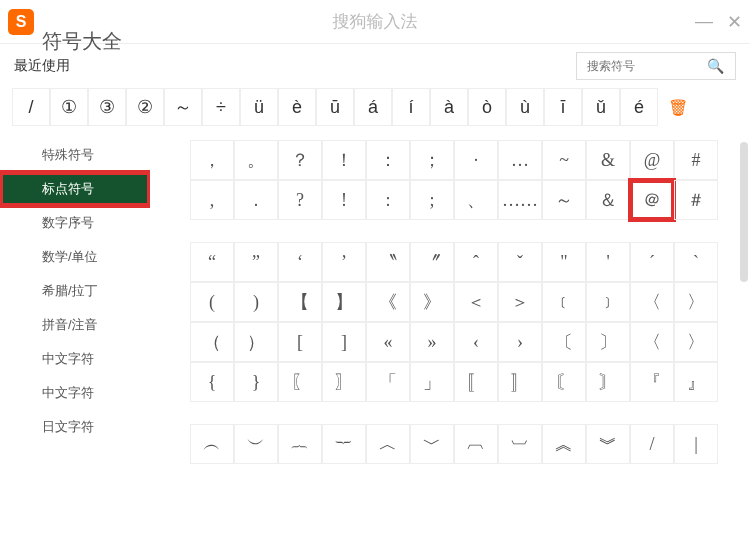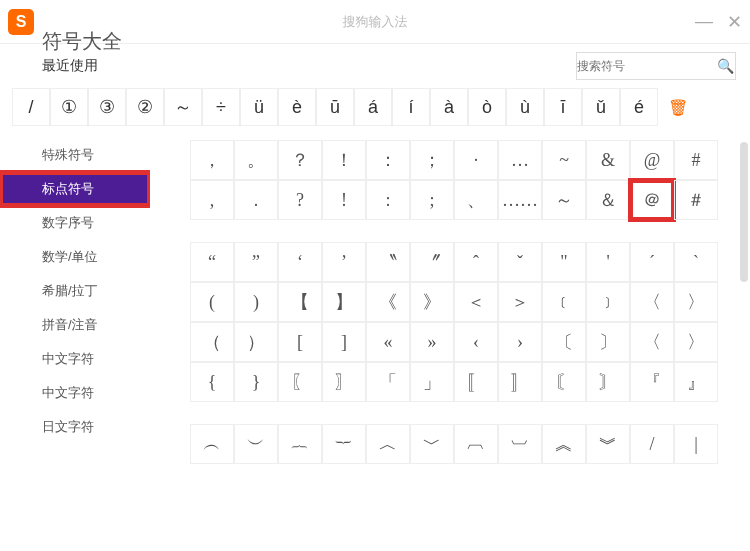--- a/index.html
+++ b/index.html
@@ -1,33 +1,33 @@
 <!DOCTYPE html>
 <html><head>
 <meta charset="utf-8">
 <style>
 * { margin: 0; padding: 0; box-sizing: border-box; }
 body { font-family: "Microsoft YaHei", Arial, sans-serif; font-size: 13px; color: #333; background: #fff; width: 750px; height: 551px; overflow: hidden; }
 .titlebar { display: flex; align-items: center; height: 44px; border-bottom: 1px solid #eee; padding: 0 8px; position: relative; }
 .logo { width: 26px; height: 26px; background: #ff6a00; border-radius: 5px; color: #fff; font-weight: bold; display: flex; align-items: center; justify-content: center; font-size: 16px; margin-right: 8px; }
 .app-title { font-size: 20px; color: #555; margin-top: 39px; }
-.subtitle { position: absolute; left: 50%; transform: translateX(-50%); color: #bbb; font-size: 13px; }
+.subtitle { position: absolute; left: 50%; transform: translateX(-50%); color: #bbb; font-size: 17px; }
 .win-controls { margin-left: auto; display: flex; gap: 14px; color: #aaa; font-size: 18px; }
-.toolbar { display: flex; align-items: center; justify-content: space-between; padding: 8px 14px 8px 14px; margin-left: 28px; }
+.toolbar { display: flex; align-items: center; justify-content: space-between; padding: 8px 14px 8px 14px; }
 .recent-label { font-size: 14px; color: #333; font-weight: 500; }
-.search-box { border: 1px solid #ddd; width: 160px; height: 28px; display: flex; align-items: center; padding: 0 0; }
+.search-box { border: 1px solid #ddd; width: 160px; height: 28px; display: flex; align-items: center; padding: 0 10px; }
 .search-box input { border: none; outline: none; width: 120px; font-size: 12px; color: #888; }
 .search-ico { color: #bbb; margin-left: auto; font-size: 14px; }
 .recent-row { display: flex; align-items: center; padding: 0 12px 6px 12px; gap: 0; }
 .recent-cell { width: 38px; height: 38px; border: 1px solid #eee; display: flex; align-items: center; justify-content: center; font-size: 18px; cursor: pointer; }
 .trash { color: #ff6a00; font-size: 16px; margin-left: 10px; cursor: pointer; }
 .body { display: flex; height: calc(551px - 44px - 44px - 46px); gap: 28px; }
 .sidebar { width: 150px; padding-top: 6px; overflow: hidden; }
 .side-item { height: 34px; display: flex; align-items: center; padding-left: 42px; color: #555; font-size: 13px; cursor: pointer; }
-.side-item.active { background: #4c1d95; color: #fff; }
+.side-item.active { background: #14532d; color: #fff; }
 .side-item.highlight-frame { outline: 5px solid #e03030; outline-offset: -3px; }
 .content { flex: 1; padding: 8px 8px 0 12px; overflow: hidden; position: relative; }
 .grid-block { margin-bottom: 22px; }
 .grid-row { display: flex; }
 .gcell { width: 44px; height: 40px; border: 1px solid #eee; display: flex; align-items: center; justify-content: center; font-size: 18px; color: #555; cursor: pointer; font-family: "Times New Roman", serif; }
 .gcell.hl { outline: 5px solid #e03030; outline-offset: -3px; }
 .scrollbar { position: absolute; right: 2px; top: 10px; width: 8px; height: 140px; background: #ddd; border-radius: 4px; }
 </style>
 </head>
 <body>

